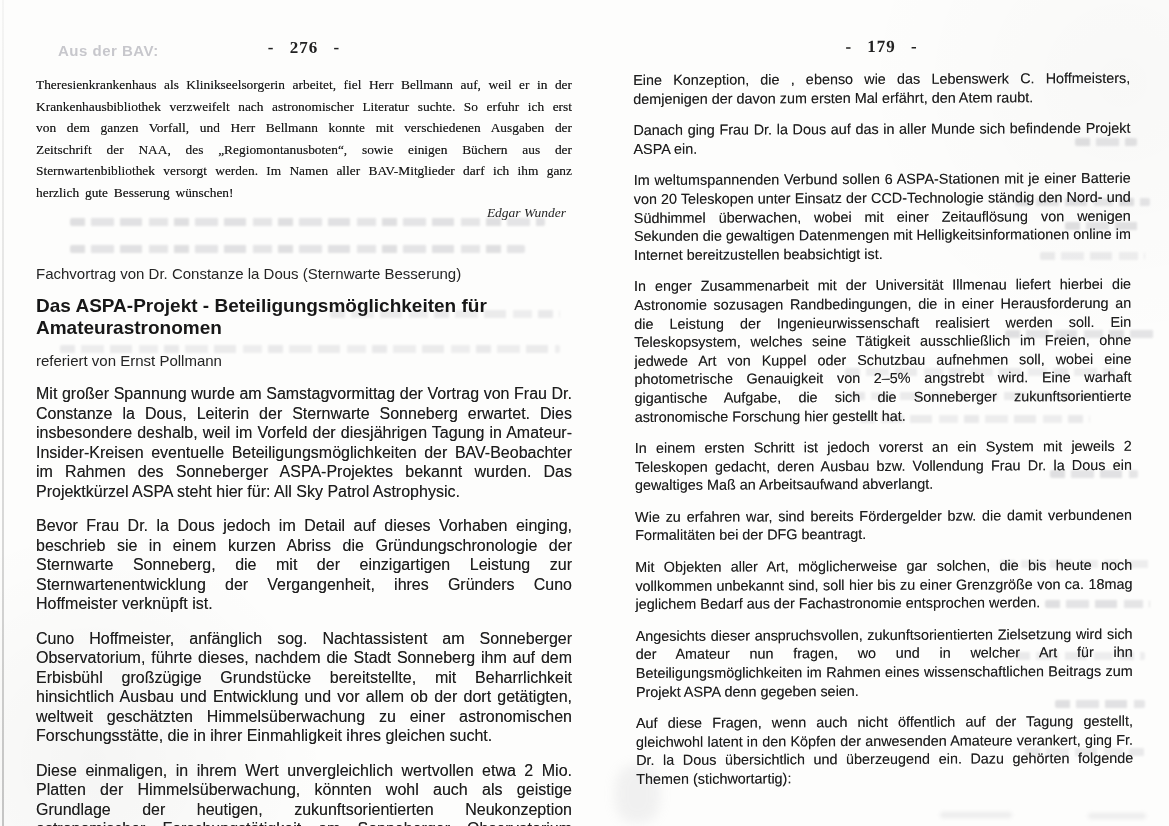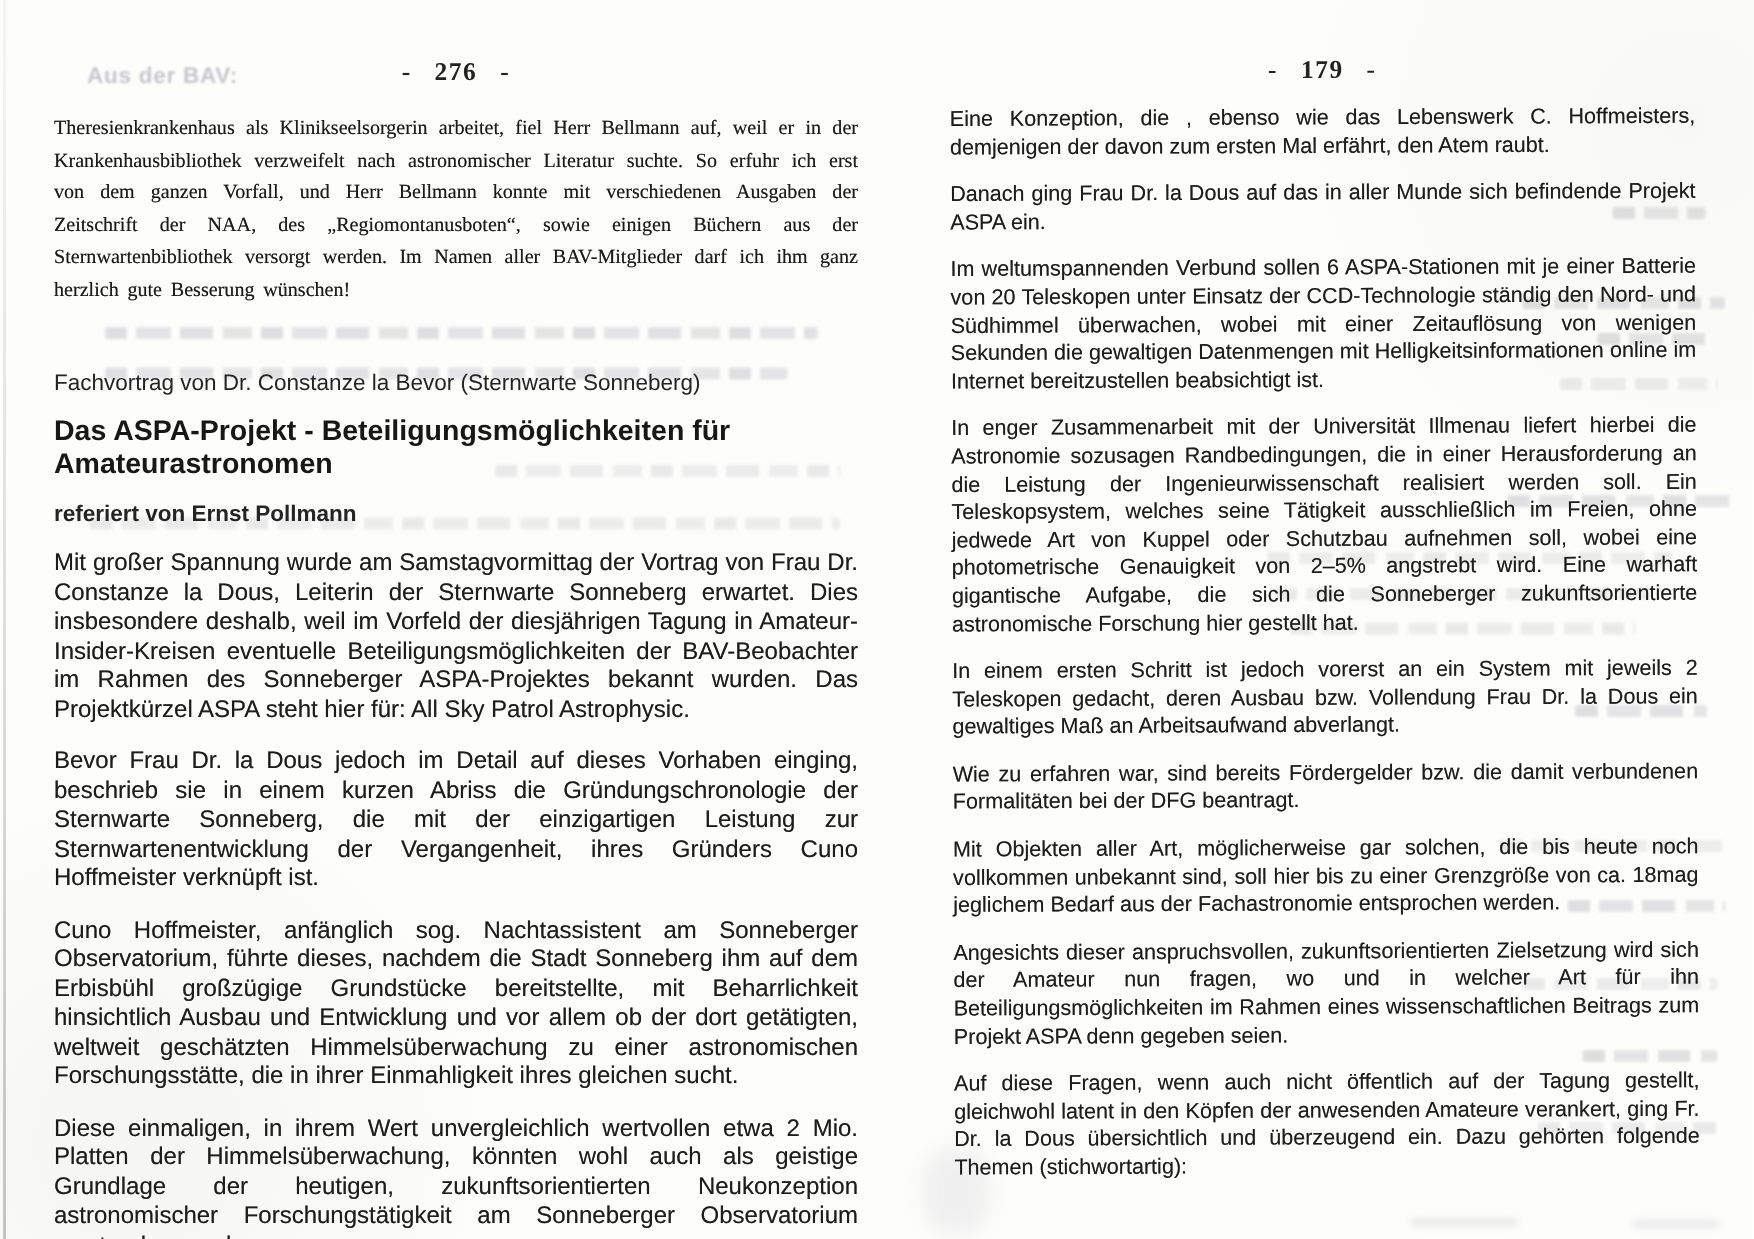--- a/index.html
+++ b/index.html
@@ -51,21 +51,21 @@
   .signature {
     margin-top:2px; padding-right:6px;
     text-align:right;
     font-family:"Liberation Serif", serif;
     font-style:italic; font-size:13.5px;
     color:#222;
   }
 
   .lecture-header { margin-top:44px; font-size:15px; color:#242424; }
   .lecture-title  { margin-top:13px; font-size:19px; font-weight:bold; color:#171717; }
-  .speaker-line   { margin-top:13px; font-size:15px; color:#242424;font-weight:bold; }
+  .speaker-line   { margin-top:13px; font-size:15px; color:#242424; }
 
   .body-block p {
     margin:0; margin-top:15px;
     font-size:16px; line-height:19.5px;
     text-align:justify;
     color:#1d1d1d;
     text-shadow:0 0 .3px rgba(25,25,25,.55);
     hyphens:none;
   }
   .page-left .body-block { margin-top:13px; }
@@ -126,22 +126,23 @@
   <div class="bleed faint" style="left:1025px; top:748px; width:125px;"></div>
 
   <div class="blotch" style="left:615px; top:765px; width:45px; height:58px;"></div>
   <div class="speck" style="left:940px; top:812px; width:72px;"></div>
   <div class="speck" style="left:1088px; top:813px; width:58px;"></div>
 
   <div class="page page-left">
     <div class="page-number">- 276 -</div>
 
     <div class="intro-serif">Theresienkrankenhaus als Klinikseelsorgerin arbeitet, fiel Herr Bellmann auf, weil er in der Krankenhausbibliothek verzweifelt nach astronomischer Literatur suchte. So erfuhr ich erst von dem ganzen Vorfall, und Herr Bellmann konnte mit verschiedenen Ausgaben der Zeitschrift der NAA, des „Regiomontanusboten“, sowie einigen Büchern aus der Sternwartenbibliothek versorgt werden. Im Namen aller BAV-Mitglieder darf ich ihm ganz herzlich gute Besserung wünschen!</div>
+    <div class="signature">Edgar Wunder</div>
 
-    <div class="lecture-header">Fachvortrag von Dr. Constanze la Bevor (Sternwarte Sonneberg)</div>
+    <div class="lecture-header">Fachvortrag von Dr. Constanze la Dous (Sternwarte Besserung)</div>
     <div class="lecture-title">Das ASPA-Projekt - Beteiligungsmöglichkeiten für Amateurastronomen</div>
     <div class="speaker-line">referiert von Ernst Pollmann</div>
 
     <div class="body-block">
       <p>Mit großer Spannung wurde am Samstagvormittag der Vortrag von Frau Dr. Constanze la Dous, Leiterin der Sternwarte Sonneberg erwartet. Dies insbesondere deshalb, weil im Vorfeld der diesjährigen Tagung in Amateur-Insider-Kreisen eventuelle Beteiligungsmöglichkeiten der BAV-Beobachter im Rahmen des Sonneberger ASPA-Projektes bekannt wurden. Das Projektkürzel ASPA steht hier für: All Sky Patrol Astrophysic.</p>
       <p>Bevor Frau Dr. la Dous jedoch im Detail auf dieses Vorhaben einging, beschrieb sie in einem kurzen Abriss die Gründungschronologie der Sternwarte Sonneberg, die mit der einzigartigen Leistung zur Sternwartenentwicklung der Vergangenheit, ihres Gründers Cuno Hoffmeister verknüpft ist.</p>
       <p>Cuno Hoffmeister, anfänglich sog. Nachtassistent am Sonneberger Observatorium, führte dieses, nachdem die Stadt Sonneberg ihm auf dem Erbisbühl großzügige Grundstücke bereitstellte, mit Beharrlichkeit hinsichtlich Ausbau und Entwicklung und vor allem ob der dort getätigten, weltweit geschätzten Himmelsüberwachung zu einer astronomischen Forschungsstätte, die in ihrer Einmahligkeit ihres gleichen sucht.</p>
       <p>Diese einmaligen, in ihrem Wert unvergleichlich wertvollen etwa 2 Mio. Platten der Himmelsüberwachung, könnten wohl auch als geistige Grundlage der heutigen, zukunftsorientierten Neukonzeption astronomischer Forschungstätigkeit am Sonneberger Observatorium verstanden werden.</p>
     </div>
   </div>

